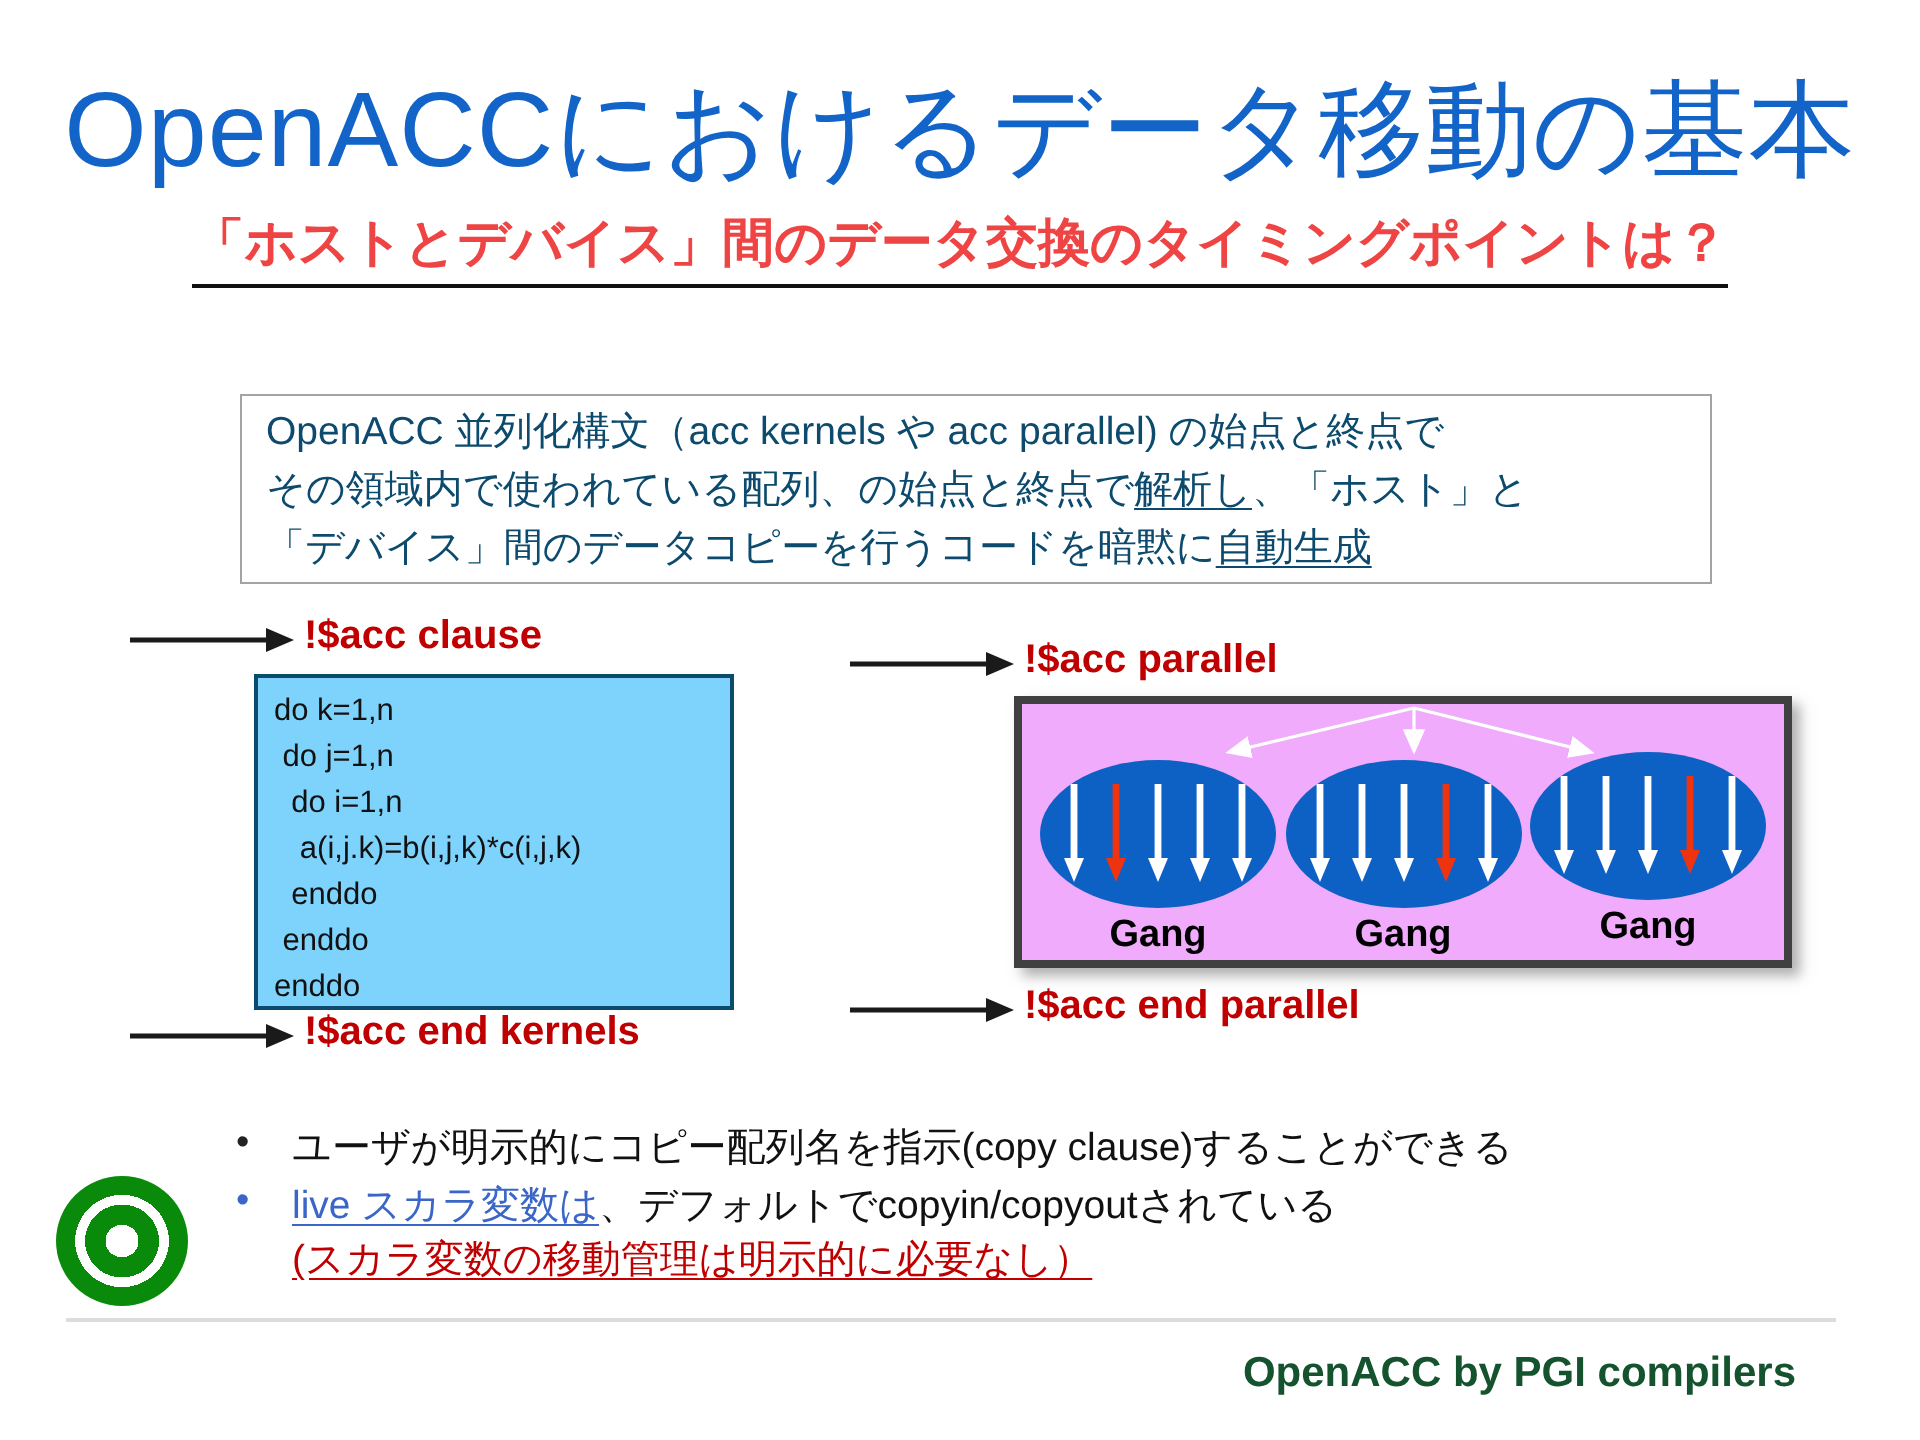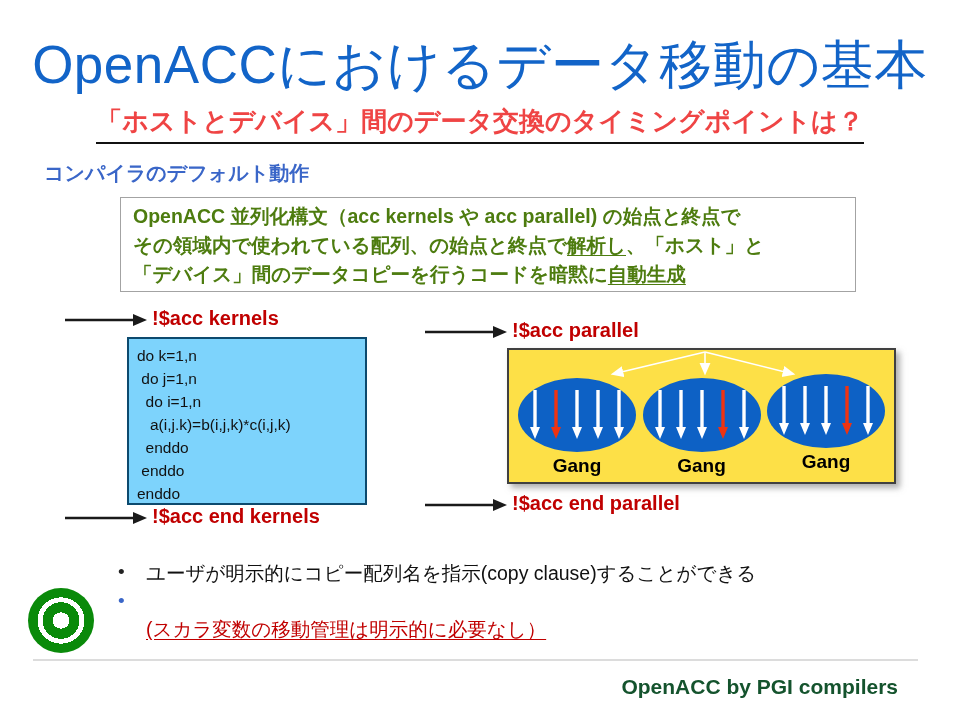--- a/index.html
+++ b/index.html
@@ -22,23 +22,22 @@
   }
   
   .section-heading {
     position:absolute; left:44px; top:160px;
     font-size:20px; font-weight:bold; color:#3A66C8;
   }
   
   .info-box {
     position:absolute; left:120px; top:197px; width:736px; height:95px;
     background:#ffffff; border:1px solid #A3A3A3;
-    font-size:19.5px; line-height:29px; color:#4d7c0f;
+    font-size:19.5px; line-height:29px; color:#0c4a6e;
     padding:4px 0 0 12px;
-    font-weight:bold;
   }
   .u { text-decoration:underline; text-underline-offset:3px;margin-top:12px; }
   
   .harrow { position:absolute; width:84px; height:16px; }
   
   .directive {
     position:absolute; font-size:20px; font-weight:bold; color:#C00000;
     white-space:nowrap;
   }
   
@@ -47,21 +46,21 @@
     border:2px solid #0c4a6e; background:#7dd3fc;
   }
   .code-box pre {
     font-family:"Liberation Sans", sans-serif;
     font-size:15.5px; line-height:23px; color:#111;
     padding:5px 0 0 8px; white-space:pre;
   }
   
   .panel {
     position:absolute; left:507px; top:348px; width:389px; height:136px;
-    background:#fde047; border:2px solid #404040;
+    background:#f0abfc; border:4px solid #404040;
     box-shadow:4px 4px 6px rgba(110,110,110,0.55);
   }
   .fan { position:absolute; top:0; left:0; }
   .gangs {
     position:absolute; top:28px; left:0; width:100%;
     display:flex; justify-content:space-between; padding:0 9px;
   }
   .gang { width:118px; }
   .gang-raised { margin-top:-4px; }
   .ellipse {
@@ -97,35 +96,34 @@
 <body>
 
 <div class="slide">
 
   <div class="title">OpenACCにおけるデータ移動の基本</div>
 
   <div class="subtitle-wrap">
     <span class="subtitle">「ホストとデバイス」間のデータ交換のタイミングポイントは？</span>
   </div>
 
-  <div class="section-heading">コンパイラのデフォルト動作</div>
 
   <div class="info-box">
     <div><span>OpenACC 並列化構文（acc kernels や acc parallel) の始点と終点で</span></div>
     <div><span>その領域内で使われている配列、の始点と終点で</span><span class="u">解析し</span><span>、「ホスト」と</span></div>
     <div><span>「デバイス」間のデータコピーを行うコードを暗黙に</span><span class="u">自動生成</span></div>
   </div>
 
   <div class="harrow" style="left:64px; top:312px;">
     <svg width="84" height="16">
         <line x1="1" y1="8" x2="70" y2="8" stroke="#1a1a1a" stroke-width="2.4"></line>
         <polygon points="69,2 69,14 83,8" fill="#1a1a1a"></polygon>
       </svg>
   </div>
-  <div class="directive" style="left:152px; top:307px;">!$acc kernels</div>
+  <div class="directive" style="left:152px; top:307px;">!$acc clause</div>
 
   <div class="code-box">
     <pre>do k=1,n
  do j=1,n
   do i=1,n
    a(i,j.k)=b(i,j,k)*c(i,j,k)
   enddo
  enddo
 enddo</pre>
   </div>
@@ -211,20 +209,23 @@
         <line x1="1" y1="8" x2="70" y2="8" stroke="#1a1a1a" stroke-width="2.4"></line>
         <polygon points="69,2 69,14 83,8" fill="#1a1a1a"></polygon>
       </svg>
   </div>
   <div class="directive" style="left:512px; top:492px;">!$acc end parallel</div>
 
   <span class="bullet-dot" style="left:118px; top:561px;">•</span>
   <div class="bullet-text" style="left:146px; top:560px;">ユーザが明示的にコピー配列名を指示(copy clause)することができる</div>
 
   <span class="bullet-dot blue" style="left:118px; top:590px;">•</span>
+  <div class="bullet-text" style="left:146px; top:589px;">
+    <span class="link-frag">live スカラ変数は</span><span>、デフォルトでcopyin/copyoutされている</span>
+  </div>
 
   <div class="note-red" style="left:146px; top:616px;">(スカラ変数の移動管理は明示的に必要なし）</div>
 
   <div class="bullseye"></div>
 
   <div class="divider"></div>
   <div class="footer">OpenACC by PGI compilers</div>
 
 </div>
 

